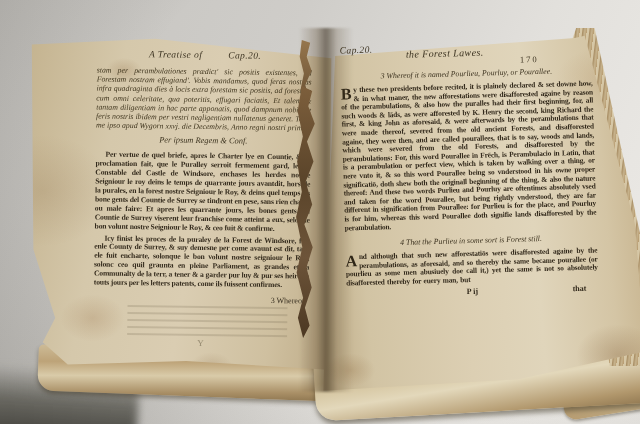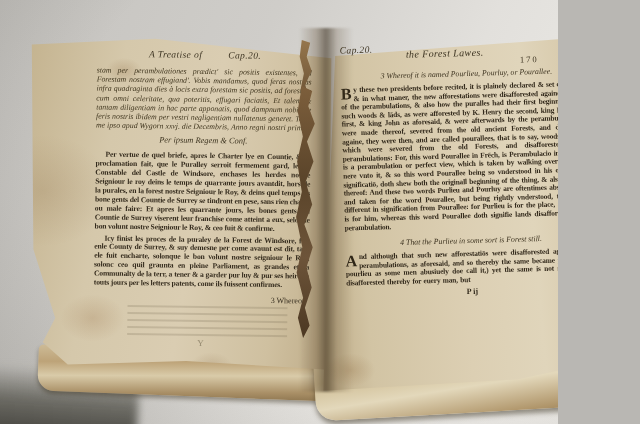--- a/index.html
+++ b/index.html
@@ -1,16 +1,16 @@
 <!DOCTYPE html>
 <html><head>
 <meta charset="utf-8">
 <style>
   html,body{margin:0;padding:0;background:#b9b7b3;}
-  #scene{position:relative;width:558px;height:424px;overflow:hidden;
+  #scene{position:relative;width:640px;height:424px;overflow:hidden;
     background:linear-gradient(113deg,#c5c3bf 0%,#cfcdc9 38%,#e2e0dc 68%,#edebe7 100%);
     font-family:"Liberation Serif","DejaVu Serif",serif;}
   #scene::after{content:"";position:absolute;inset:0;pointer-events:none;
     background:radial-gradient(520px 420px at 68% 38%,rgba(0,0,0,0) 60%,rgba(40,38,32,0.18) 100%);}
   .surface-dark{position:absolute;left:-12px;bottom:-18px;width:150px;height:74px;
     background:linear-gradient(180deg,rgba(100,99,96,0) 0%,#77766f 45%,#45443f 100%);
     transform:rotate(3deg);filter:blur(4px);}
   
   .stack-left-bottom{position:absolute;left:38px;top:350px;width:296px;height:46px;
     background:linear-gradient(178deg,#cdbb97 0%,#bda378 30%,#d9cba9 55%,#a98f66 85%,#8f7751 100%);

